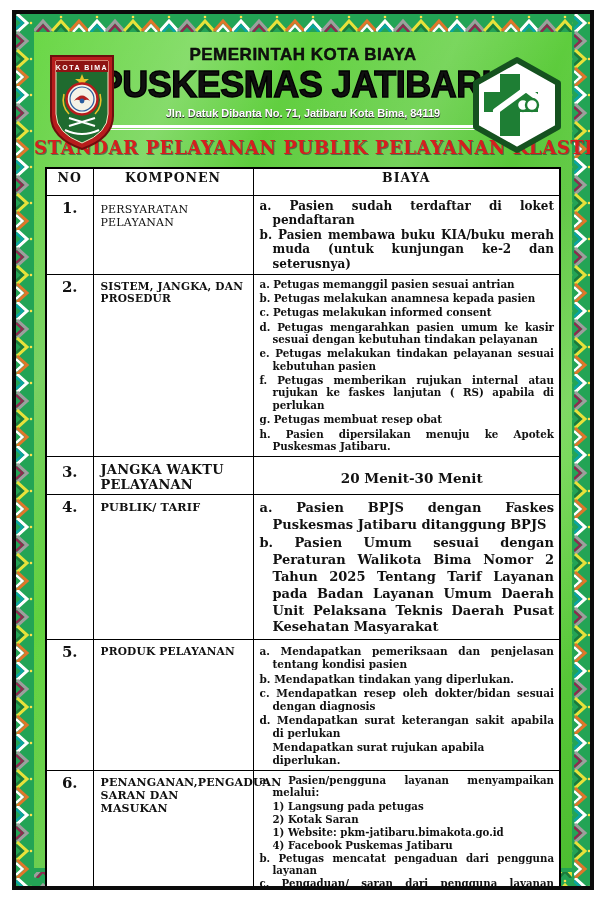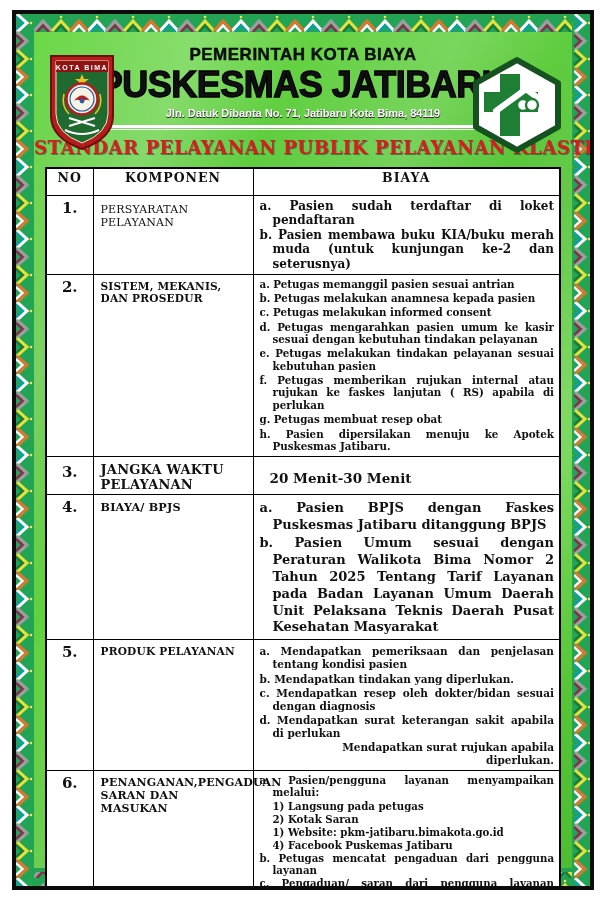--- a/index.html
+++ b/index.html
@@ -30,28 +30,28 @@
   .red-title.second{margin-top:3px;}
   
   table.service{margin:9px auto 0 auto;width:514px;border-collapse:collapse;table-layout:fixed;
     background:#fff;border:2.5px solid #000;font-family:"DejaVu Serif","Liberation Serif",serif;color:#111;}
   table.service th,table.service td{border:1.6px solid #000;vertical-align:top;box-sizing:border-box;}
   th.h-no,th.h-komp,th.h-ur{height:27px;font-size:12.5px;font-weight:bold;letter-spacing:1px;text-align:center;vertical-align:middle;}
   td.no{width:47px;text-align:center;font-size:15px;font-weight:bold;padding-top:3px;}
   td.komp{width:160px;padding:5px 4px 0 7px;font-size:10.6px;font-weight:bold;letter-spacing:.2px;}
   td.ur{width:307px;padding:3px 5px 2px 6px;font-size:10.3px;font-weight:bold;line-height:1.2;}
   td.ur .item{padding-left:13px;text-indent:-13px;text-align:justify;margin-bottom:1px;}
-  td.ur .cont{padding-left:13px;margin-bottom:1px;text-align:right;}
+  td.ur .cont{padding-left:13px;margin-bottom:1px;}
   td.ur .sub{padding-left:26px;text-indent:-13px;margin-bottom:1px;}
   td.ur .plain{font-size:13.5px;padding:4px 0 0 10px;}
   tr.r1 td{height:33px;} tr.r1 td.komp{font-weight:normal;font-size:11px;padding-top:7px;}
   tr.r1 td.ur{font-size:12px;line-height:1.18;}
   tr.r2 td{height:161px;} tr.r2 td.ur .item{margin-bottom:2px;}
   tr.r3 td{height:38px;} tr.r3 td.komp{font-size:13px;} tr.r3 td.no{font-size:15px;padding-top:6px;}
-  tr.r3 td.ur{vertical-align:middle;}
+  tr.r3 td.ur{vertical-align:middle;text-align:center;}
   tr.r4 td{height:110px;} tr.r4 td.ur{font-size:13px;line-height:1.3;padding-top:5px;}
   tr.r4 td.komp{font-size:11.2px;}
   tr.r5 td{height:103px;} tr.r5 td.ur{font-size:10.5px;line-height:1.25;padding-top:5px;}
   tr.r6 td{height:148px;} tr.r6 td.ur{font-size:10.2px;line-height:1.18;}
   tr.r6 td.komp{font-size:11px;}
 </style>
 </head>
 <body>
 
 <div class="poster">
@@ -149,42 +149,42 @@
             <tr class="r1">
               <td class="no">1.</td>
               <td class="komp">PERSYARATAN PELAYANAN</td>
               <td class="ur">
                 <div class="item">a. Pasien sudah terdaftar di loket pendaftaran</div>
                 <div class="item">b. Pasien membawa buku KIA/buku merah muda (untuk kunjungan ke-2 dan seterusnya)</div>
               </td>
             </tr>
             <tr class="r2">
               <td class="no">2.</td>
-              <td class="komp">SISTEM, MEKANIS, DAN PROSEDUR</td>
+              <td class="komp">SISTEM, JANGKA, DAN PROSEDUR</td>
               <td class="ur">
                 <div class="item">a. Petugas memanggil pasien sesuai antrian</div>
                 <div class="item">b. Petugas melakukan anamnesa kepada pasien</div>
                 <div class="item">c. Petugas melakukan informed consent</div>
                 <div class="item">d. Petugas mengarahkan pasien umum ke kasir sesuai dengan kebutuhan tindakan pelayanan</div>
                 <div class="item">e. Petugas melakukan tindakan pelayanan sesuai kebutuhan pasien</div>
                 <div class="item">f. Petugas memberikan rujukan internal atau rujukan ke faskes lanjutan ( RS) apabila di perlukan</div>
                 <div class="item">g. Petugas membuat resep obat</div>
                 <div class="item">h. Pasien dipersilakan menuju ke Apotek Puskesmas Jatibaru.</div>
               </td>
             </tr>
             <tr class="r3">
               <td class="no">3.</td>
               <td class="komp">JANGKA WAKTU PELAYANAN</td>
               <td class="ur">
                 <div class="plain">20 Menit-30 Menit</div>
               </td>
             </tr>
             <tr class="r4">
               <td class="no">4.</td>
-              <td class="komp">BIAYA/ BPJS</td>
+              <td class="komp">PUBLIK/ TARIF</td>
               <td class="ur">
                 <div class="item">a. Pasien BPJS dengan Faskes Puskesmas Jatibaru ditanggung BPJS</div>
                 <div class="item">b. Pasien Umum sesuai dengan Peraturan Walikota Bima Nomor 2 Tahun 2025 Tentang Tarif Layanan pada Badan Layanan Umum Daerah Unit Pelaksana Teknis Daerah Pusat Kesehatan Masyarakat</div>
               </td>
             </tr>
             <tr class="r5">
               <td class="no">5.</td>
               <td class="komp">PRODUK PELAYANAN</td>
               <td class="ur">
                 <div class="item">a. Mendapatkan pemeriksaan dan penjelasan tentang kondisi pasien</div>

